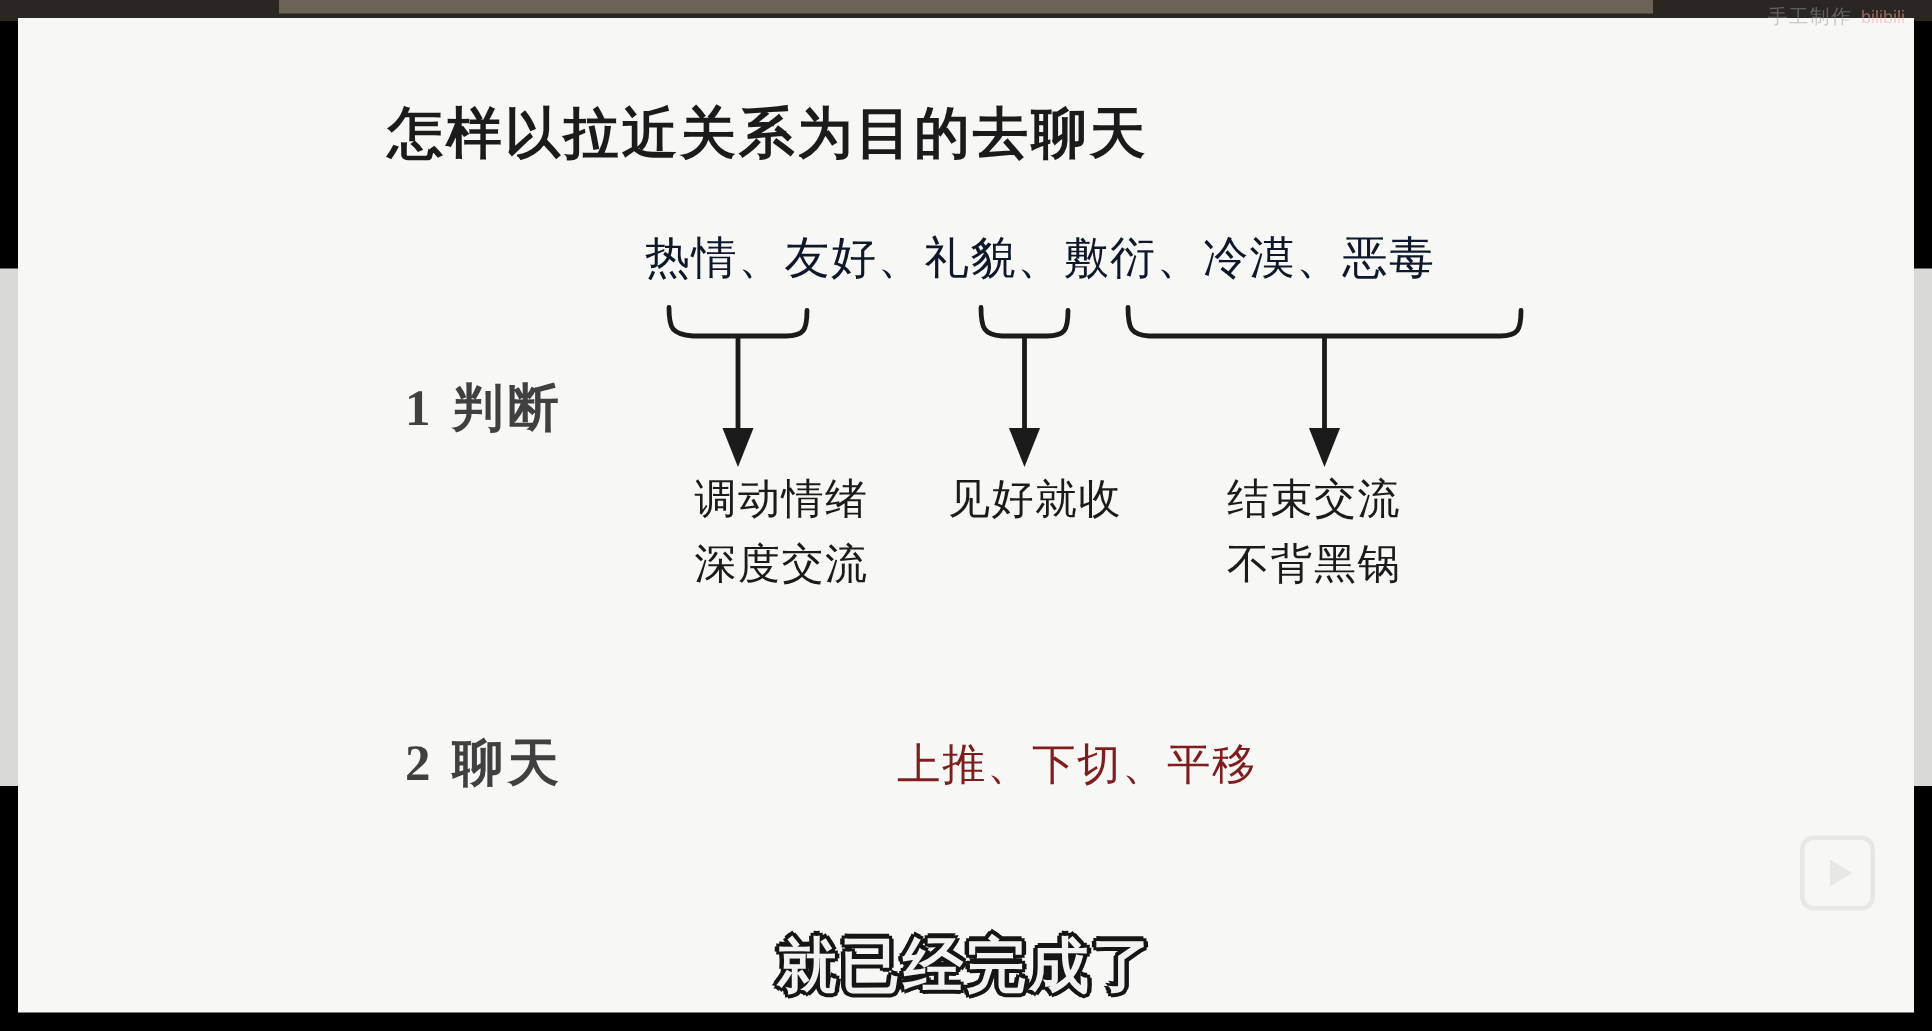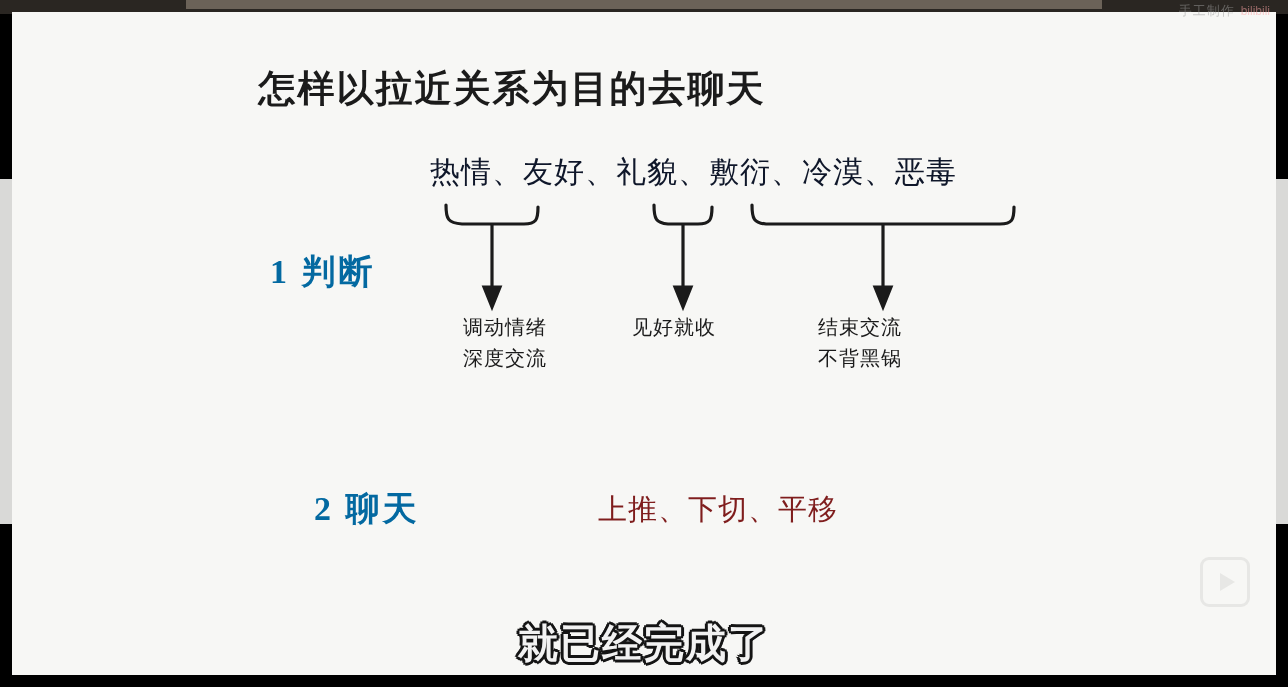--- a/index.html
+++ b/index.html
@@ -78,25 +78,25 @@
     letter-spacing: 2px;
     color: #1b1b1b;
     font-family: "Liberation Serif", "DejaVu Serif", serif;
     margin-top: 20px;
   }
 
   .row-label {
     position: absolute;
     font-size: 34px;
     font-weight: bold;
-    color: #0369a1;
+    color: #404040;
     letter-spacing: 3px;
   }
   #label-judge { left: 258px; top: 237px; }
-  #label-chat  { left: 258px; top: 474px; margin-left: 44px; }
+  #label-chat  { left: 258px; top: 474px; }
 
   .spectrum {
     position: absolute;
     left: 418px;
     top: 140px;
     width: 620px;
     font-size: 30px;
     color: #0f172a;
     letter-spacing: 1px;
     white-space: nowrap;
@@ -105,21 +105,21 @@
   .braces {
     position: absolute;
     left: 410px;
     top: 185px;
     width: 640px;
     height: 125px;
   }
 
   .out-col {
     position: absolute;
-    font-size: 20px;
+    font-size: 28px;
     color: #1b1b1b;
     line-height: 1.55;
     letter-spacing: 1px;
     white-space: nowrap;
   }
   #out-col-1 { left: 451px; top: 300px; }
   #out-col-2 { left: 620px; top: 300px; }
   #out-col-3 { left: 806px; top: 300px; }
 
   .chat-line {

